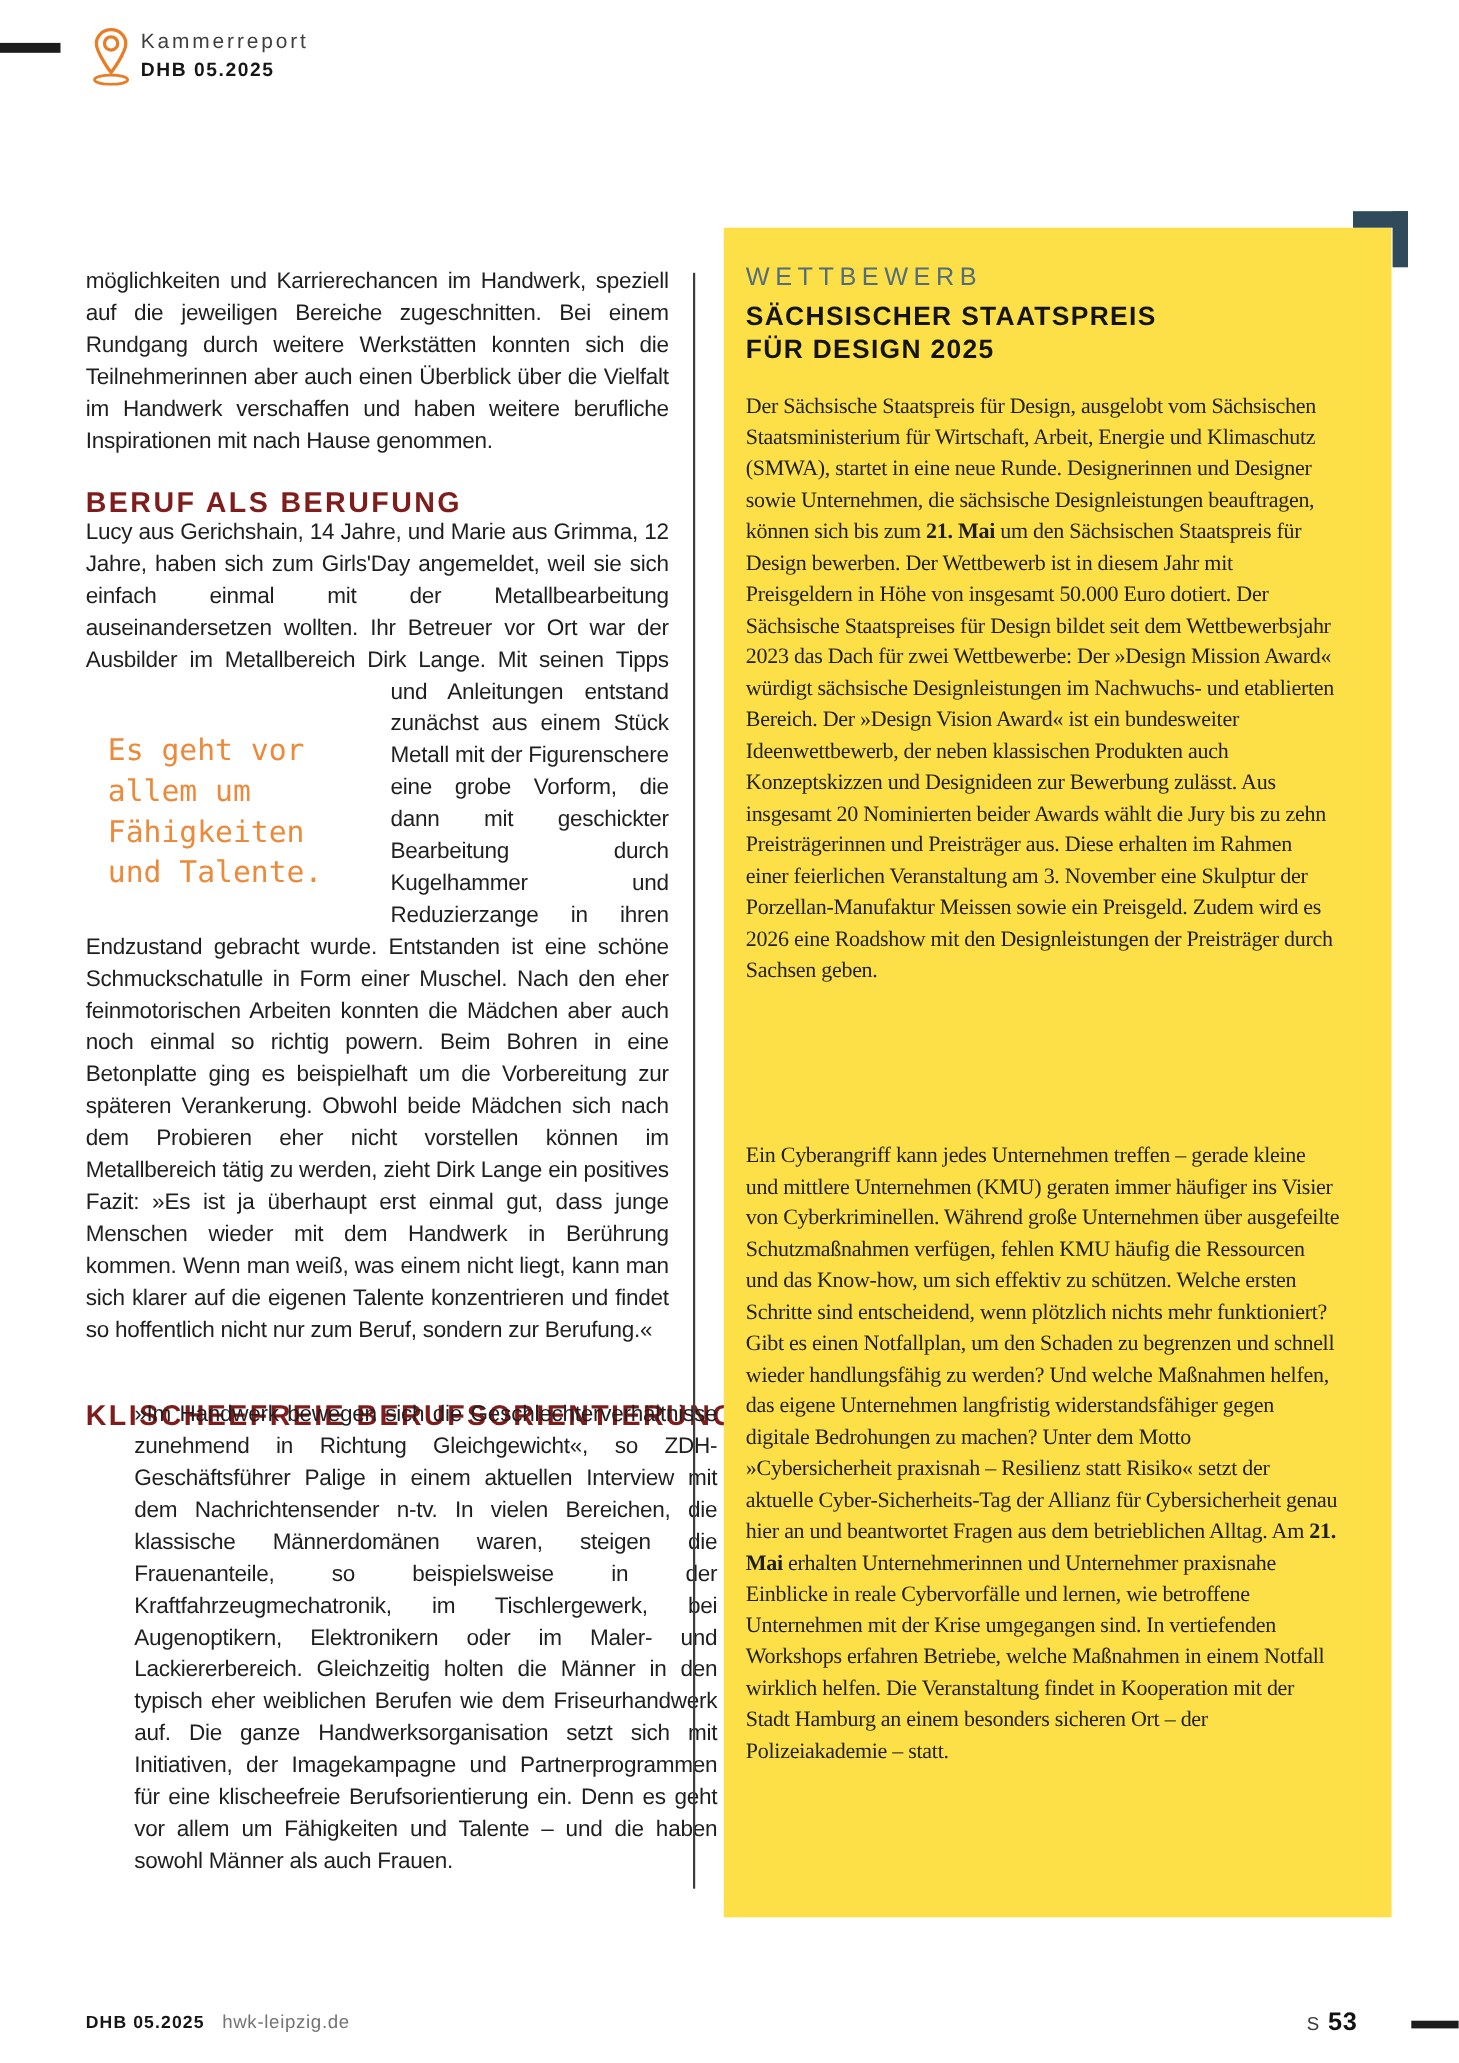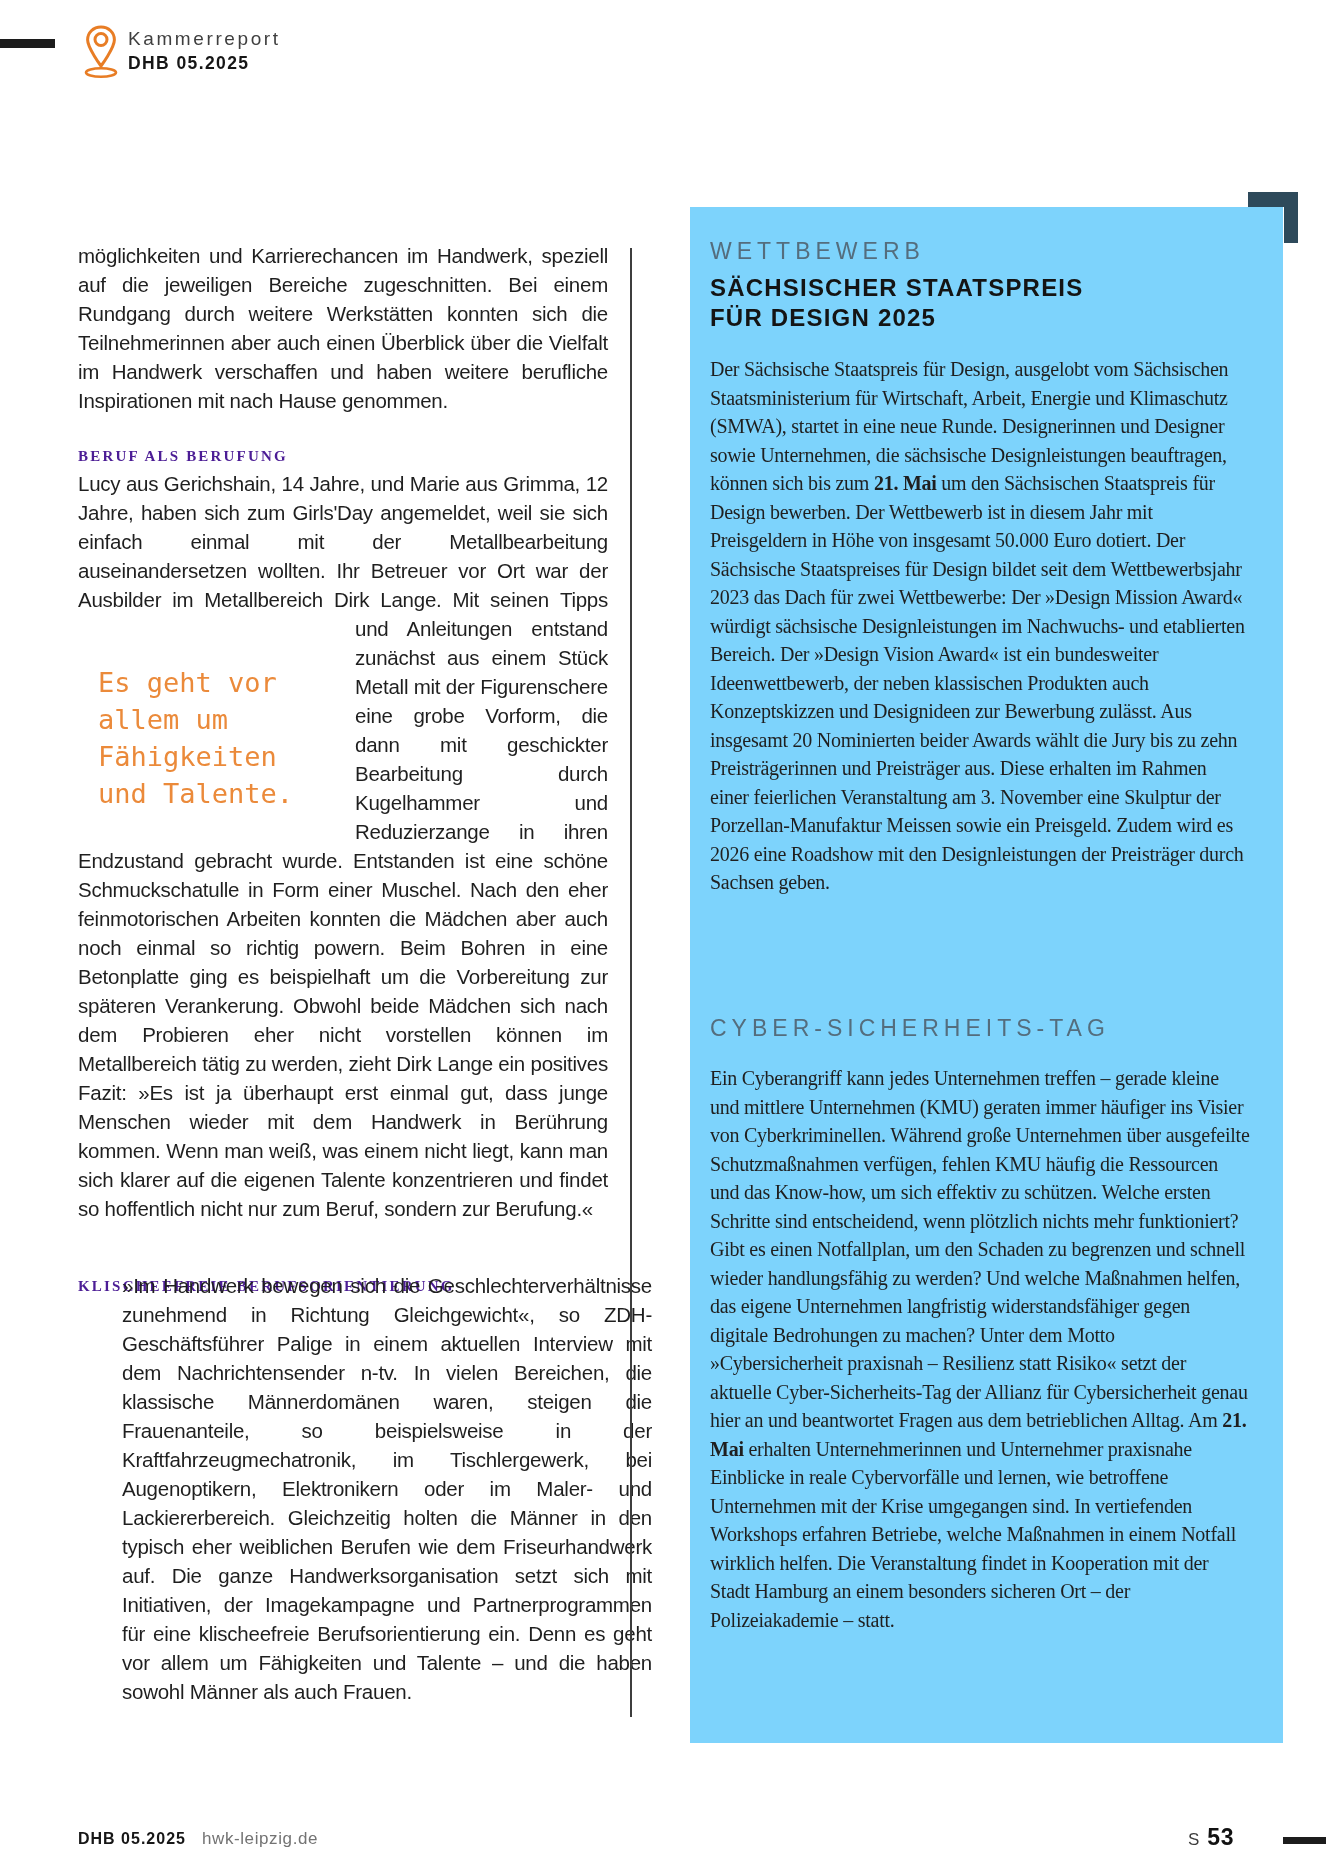--- a/index.html
+++ b/index.html
@@ -16,22 +16,22 @@
   .brand-name{font-size:19px;letter-spacing:2.6px;color:#3f3f3f;font-weight:400;line-height:22px;}
   .brand-issue{font-size:17.5px;font-weight:700;letter-spacing:1.4px;color:#161616;line-height:22px;margin-top:2px;}
 
   
   .left-col{position:absolute;left:78px;width:530px;}
   .body-text{
     font-size:20.5px;line-height:29px;letter-spacing:-0.25px;
     text-align:justify;text-justify:inter-word;color:#1f1f1f;margin:0;
   }
   .col-heading{
-    font-size:15px;font-weight:700;letter-spacing:2.2px;color:#4c1d95;margin:0;
-    line-height:26px;white-space:nowrap;font-family:Liberation Serif, serif;
+    font-size:26px;font-weight:700;letter-spacing:2.2px;color:#7f1d1d;margin:0;
+    line-height:26px;white-space:nowrap;
   }
   .intro{top:241px;}
   .heading-1{top:443px;}
   .para-2{top:469px;}
   .heading-2{top:1273px;}
   .para-3{top:1271px;margin-left:44px;}
 
   .quote-float{
     float:left;width:277px;box-sizing:border-box;
     padding:50px 18px 26px 20px;
@@ -40,22 +40,23 @@
     display:block;font-family:"DejaVu Sans Mono",monospace;
     font-size:27px;line-height:37px;color:#eb8a3a;letter-spacing:0;
     white-space:pre-line;text-align:left;
   }
 
   
   .v-rule{position:absolute;left:630px;top:248px;width:1.5px;height:1469px;background:#3d3d3d;}
 
   
   .info-box{
-    position:absolute;left:690px;top:207px;width:593px;height:1536px;
-    background:#7dd3fc;
+    position:absolute;left:658px;top:207px;width:593px;height:1536px;
+    background:#fde047;
+    padding-left:14px;
   }
   .corner-mark{
     position:absolute;top:-15px;right:-15px;width:50px;height:51px;
     box-sizing:border-box;border-top:15px solid #2e4a5b;border-right:14px solid #2e4a5b;
   }
   .box-section{position:absolute;left:20px;width:545px;}
   .sec-1{top:30px;}
   .sec-2{top:807px;}
   .box-kicker{
     font-size:23px;font-weight:400;letter-spacing:5px;color:#546d7d;margin:0;line-height:28px;
@@ -124,21 +125,20 @@
   <div class="corner-mark"></div>
 
   <div class="box-section sec-1">
     <div class="box-kicker">WETTBEWERB</div>
     <h3 class="box-title">SÄCHSISCHER STAATSPREIS
 FÜR DESIGN 2025</h3>
     <p class="box-body"><span>Der Sächsische Staatspreis für Design, ausgelobt vom Sächsischen Staatsministerium für Wirtschaft, Arbeit, Energie und Klimaschutz (SMWA), startet in eine neue Runde. Designerinnen und Designer sowie Unternehmen, die sächsische Designleistungen beauftragen, können sich bis zum </span><span style="font-weight: 700;">21. Mai</span><span> um den Sächsischen Staatspreis für Design bewerben. Der Wettbewerb ist in diesem Jahr mit Preisgeldern in Höhe von insgesamt 50.000 Euro dotiert. Der Sächsische Staatspreises für Design bildet seit dem Wettbewerbsjahr 2023 das Dach für zwei Wettbewerbe: Der »Design Mission Award« würdigt sächsische Designleistungen im Nachwuchs- und etablierten Bereich. Der »Design Vision Award« ist ein bundesweiter Ideenwettbewerb, der neben klassischen Produkten auch Konzeptskizzen und Designideen zur Bewerbung zulässt. Aus insgesamt 20 Nominierten beider Awards wählt die Jury bis zu zehn Preisträgerinnen und Preisträger aus. Diese erhalten im Rahmen einer feierlichen Veranstaltung am 3. November eine Skulptur der Porzellan-Manufaktur Meissen sowie ein Preisgeld. Zudem wird es 2026 eine Roadshow mit den Designleistungen der Preisträger durch Sachsen geben.</span></p>
   </div>
 
   <div class="box-section sec-2">
-    <div class="box-kicker">CYBER-SICHERHEITS-TAG</div>
     <p class="box-body"><span>Ein Cyberangriff kann jedes Unternehmen treffen – gerade kleine und mittlere Unternehmen (KMU) geraten immer häufiger ins Visier von Cyberkriminellen. Während große Unternehmen über ausgefeilte Schutzmaßnahmen verfügen, fehlen KMU häufig die Ressourcen und das Know-how, um sich effektiv zu schützen. Welche ersten Schritte sind entscheidend, wenn plötzlich nichts mehr funktioniert? Gibt es einen Notfallplan, um den Schaden zu begrenzen und schnell wieder handlungsfähig zu werden? Und welche Maßnahmen helfen, das eigene Unternehmen langfristig widerstandsfähiger gegen digitale Bedrohungen zu machen? Unter dem Motto »Cybersicherheit praxisnah – Resilienz statt Risiko« setzt der aktuelle Cyber-Sicherheits-Tag der Allianz für Cybersicherheit genau hier an und beantwortet Fragen aus dem betrieblichen Alltag. Am </span><span style="font-weight: 700;">21. Mai</span><span> erhalten Unternehmerinnen und Unternehmer praxisnahe Einblicke in reale Cybervorfälle und lernen, wie betroffene Unternehmen mit der Krise umgegangen sind. In vertiefenden Workshops erfahren Betriebe, welche Maßnahmen in einem Notfall wirklich helfen. Die Veranstaltung findet in Kooperation mit der Stadt Hamburg an einem besonders sicheren Ort – der Polizeiakademie – statt.</span></p>
   </div>
 </div>
 
 <div class="footer-left">
   <span class="footer-issue">DHB 05.2025</span>
   <span class="footer-site">hwk-leipzig.de</span>
 </div>
 
 <div class="footer-page">

